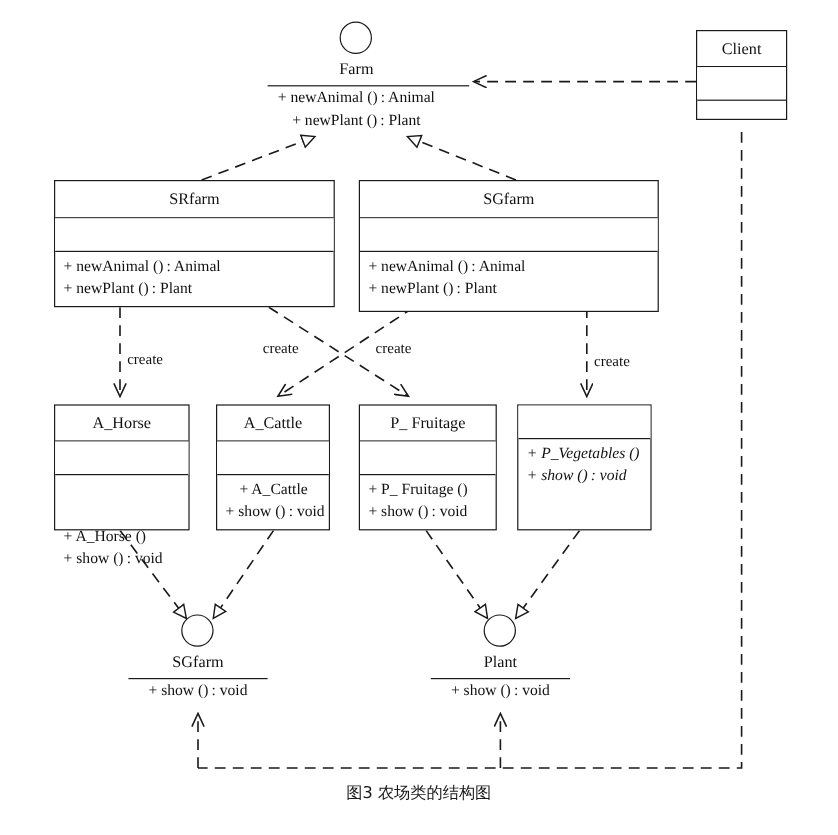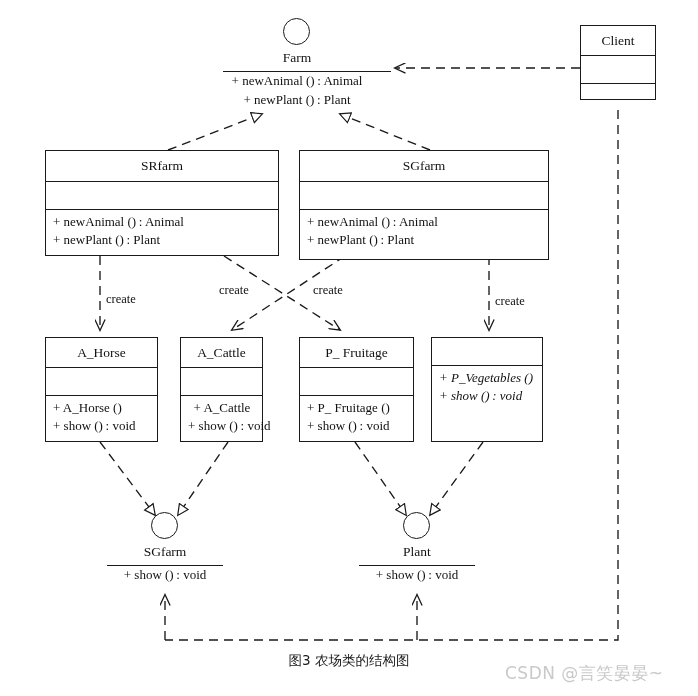--- a/index.html
+++ b/index.html
@@ -221,27 +221,27 @@
       <div class="op-line">+ newAnimal () : Animal</div>
       <div class="op-line">+ newPlant () : Plant</div>
     </div>
   </div>
 
   <div class="uml-box" style="left:45px; top:337px; width:113px; height:105px;">
     <div class="compartment comp-name" style="height:30px;">
       <span>A_Horse</span>
     </div>
     <div class="compartment comp-attrs" style="height:28px;"></div>
-    <div class="compartment comp-ops last" style="height:45px;">
+    <div class="compartment comp-ops last" style="height:45px;margin-top:39px;">
       <div class="op-line">+ A_Horse ()</div>
       <div class="op-line">+ show () : void</div>
     </div>
   </div>
 
-  <div class="uml-box" style="left:180px; top:337px; width:83px; height:105px;">
+  <div class="uml-box" style="left:180px; top:337px; width:95px; height:105px;">
     <div class="compartment comp-name" style="height:30px;">
       <span>A_Cattle</span>
     </div>
     <div class="compartment comp-attrs" style="height:28px;"></div>
     <div class="compartment comp-ops last" style="height:45px;text-align:center;">
       <div class="op-line">+ A_Cattle</div>
       <div class="op-line">+ show () : void</div>
     </div>
   </div>
 
@@ -278,15 +278,14 @@
     <div class="iface-op" style="left:0px; top:55px; width:140px;">+ show () : void</div>
   </div>
 
   <div class="edge-label" style="left:106px; top:292px;">create</div>
   <div class="edge-label" style="left:219px; top:283px;">create</div>
   <div class="edge-label" style="left:313px; top:283px;">create</div>
   <div class="edge-label" style="left:495px; top:294px;">create</div>
 
   <div class="caption" style="left:0px; top:652px;">图3 农场类的结构图</div>
 
-  <div class="watermark" style="left:505px; top:662px;">CSDN @言笑晏晏~</div>
 
 </div>
 
 </body></html>

